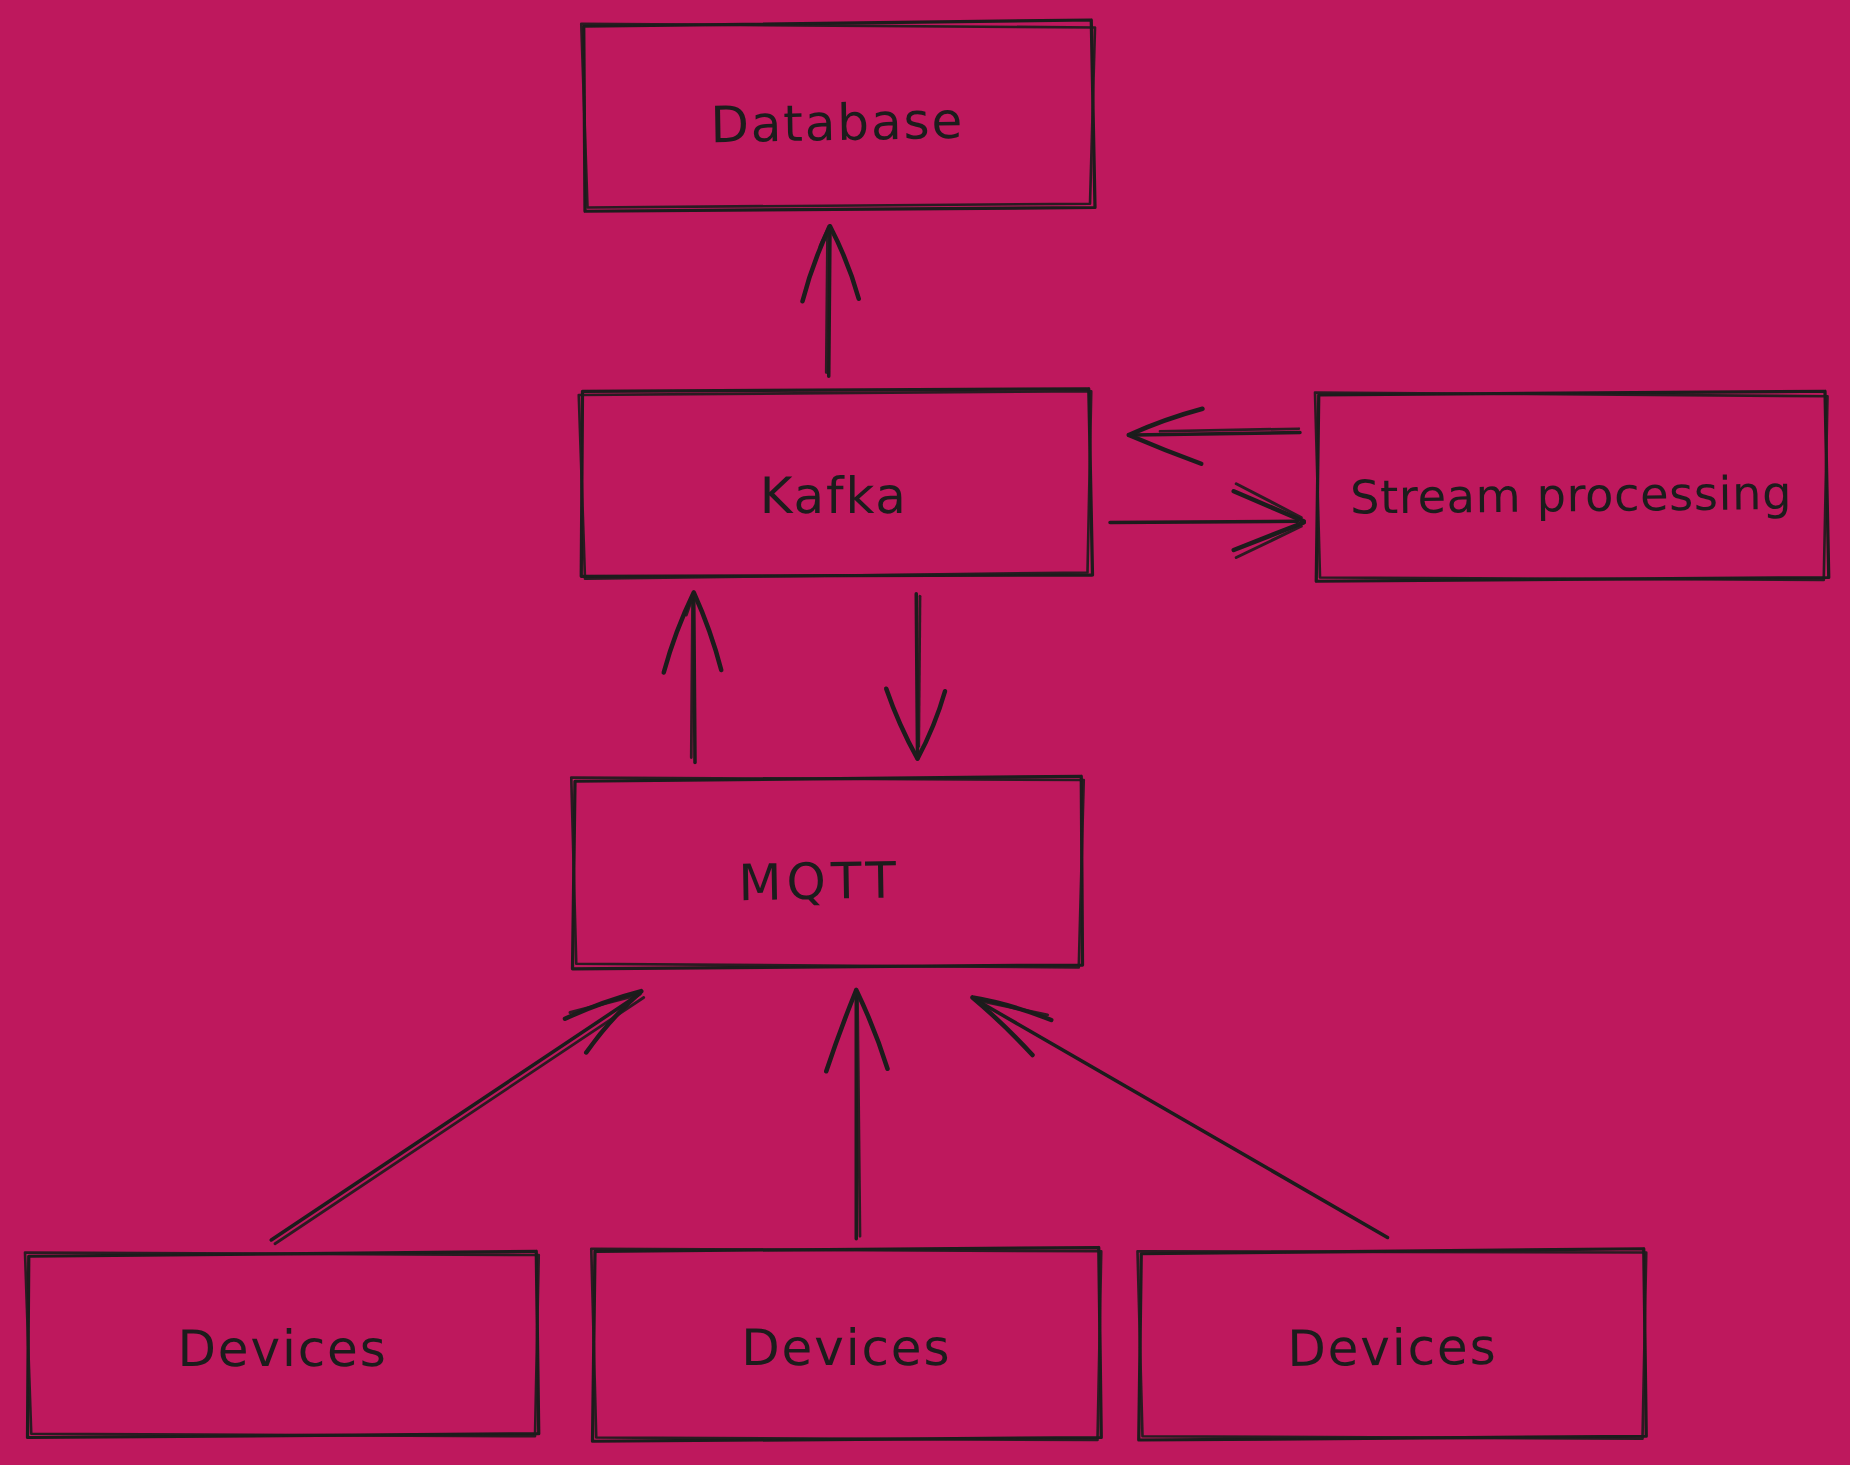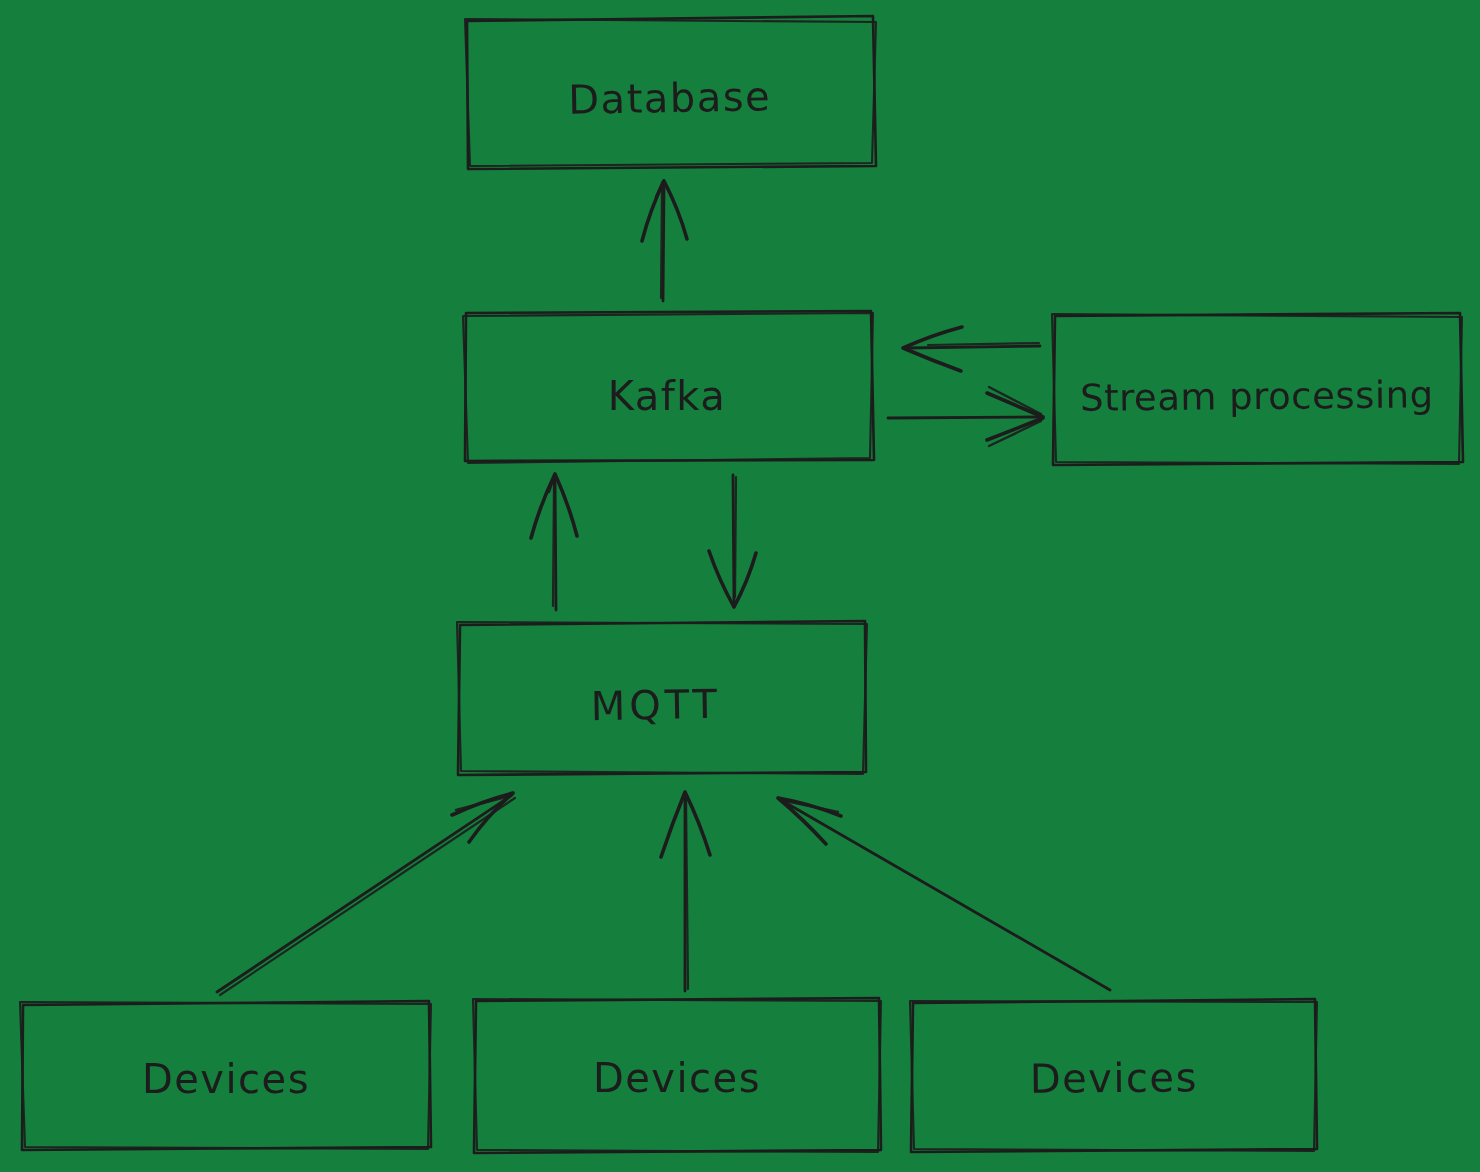--- a/index.html
+++ b/index.html
@@ -3,21 +3,21 @@
 <meta charset="utf-8">
 <style>
   html, body {
     margin: 0;
     padding: 0;
     background: #ffffff;
   }
   .canvas-wrap {
     width: 1480px;
     height: 1172px;
-    background: #15803d;
+    background: #be185d;
     position: relative;
     overflow: hidden;
   }
   svg { display: block; }
   .sketch {
     fill: none;
     stroke: #1c1c1c;
     stroke-width: 2.6;
     stroke-linecap: round;
     stroke-linejoin: round;

